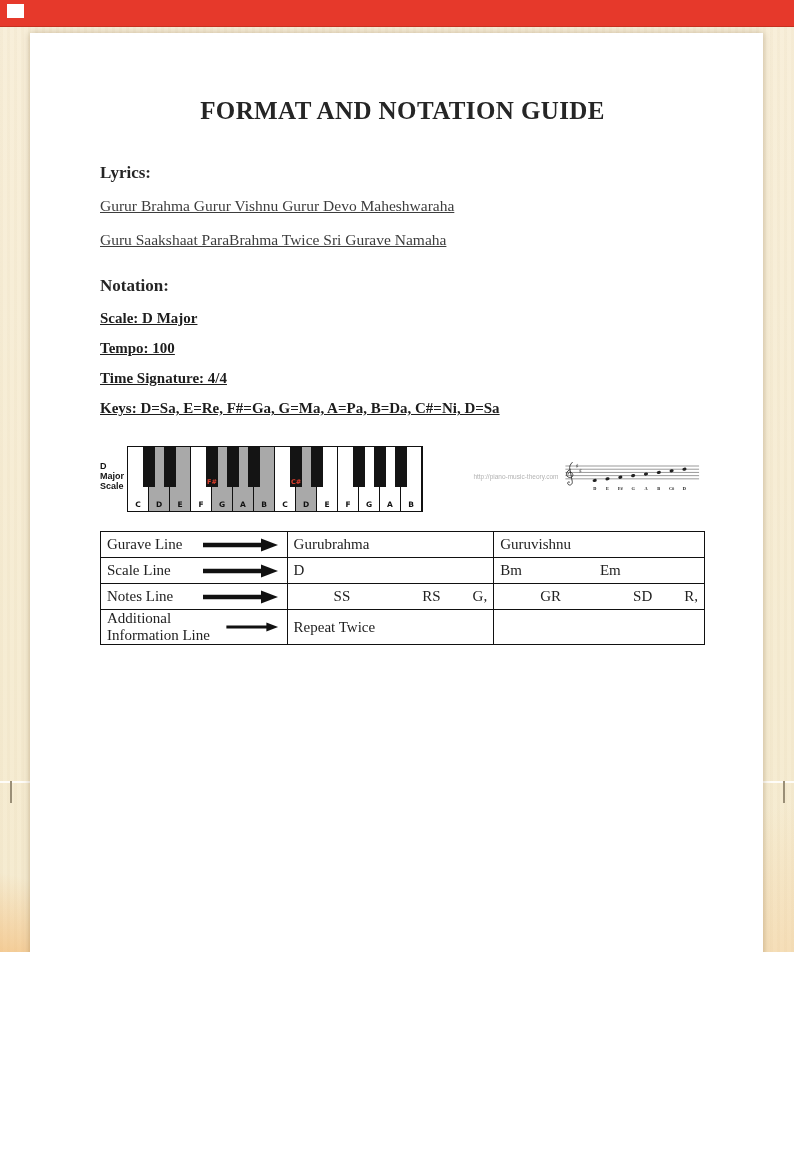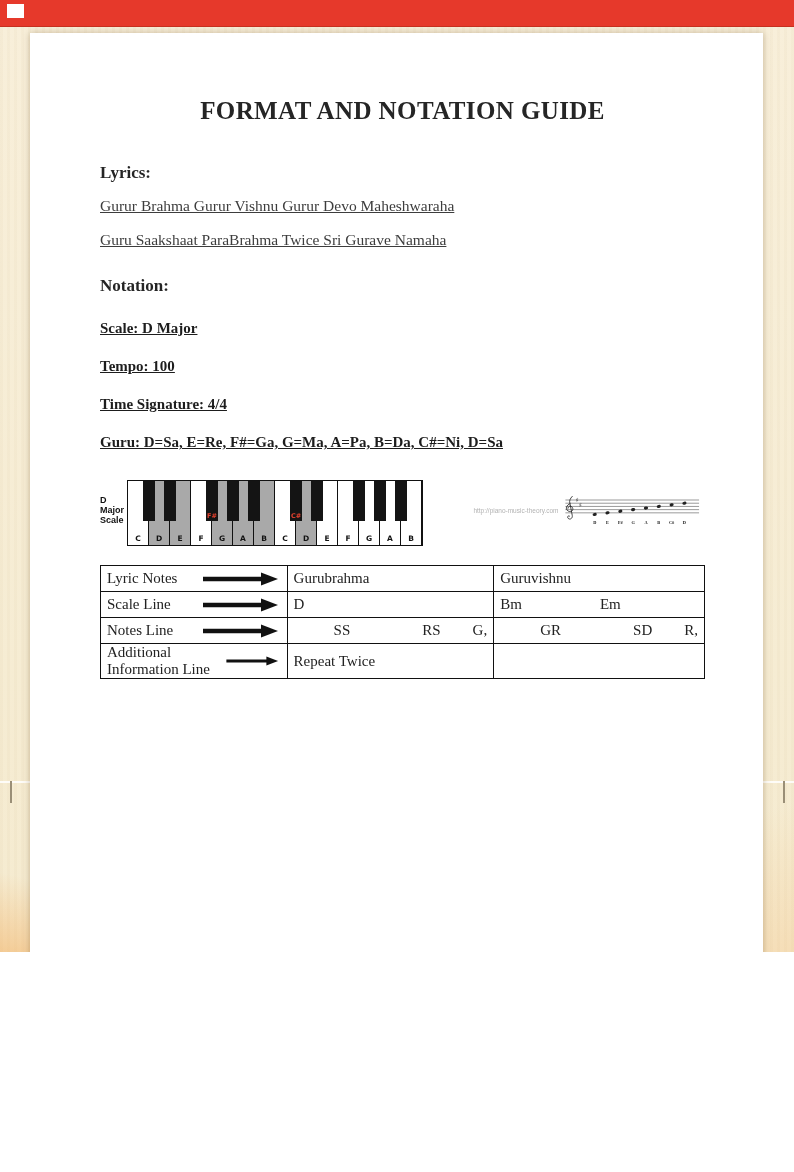--- a/index.html
+++ b/index.html
@@ -25,22 +25,22 @@
   .page{
     position:absolute;left:30px;top:33px;width:733px;height:1107px;background:#ffffff;
     box-shadow:0 0 7px rgba(110,80,35,.35);z-index:2;
   }
   .content{padding:0 58px 0 70px;}
   h1.doc-title{margin:64px 0 0;font:bold 25px/1.15 "Liberation Serif",serif;letter-spacing:.4px;color:#252525;text-align:center;}
   h2.section{margin:36px 0 0;font:bold 17px/1.25 "Liberation Serif",serif;color:#252525;text-underline-offset:3px;}
   h2.section.notation{margin-top:24px;}
   p{margin:0;text-decoration:underline;}
   .lyric{margin-top:13px;font:15.5px/1.35 "Liberation Serif",serif;color:#3d3d3d;}
-  .meta{margin-top:16px;font:bold 15px/22px "Liberation Serif",serif;color:#1d1d1d;}
-  .meta.first{margin-top:21px;}
+  .meta{margin-top:8px;font:bold 15px/22px "Liberation Serif",serif;color:#1d1d1d;}
+  .meta.first{margin-top:11px;}
 
   .figure{margin-top:20px;display:flex;flex-direction:row;align-items:center;}
   .piano-title{font:bold 9px "Liberation Sans",sans-serif;color:#111;}
   .keyboard{position:relative;display:flex;margin-top:5px;width:296px;height:66px;border:1px solid #111;background:#fff;box-sizing:border-box;}
   .wkey{width:21px;box-sizing:border-box;border-right:1px solid #111;background:#fff;display:flex;align-items:flex-end;justify-content:center;}
   .wkey:last-child{border-right:none;}
   .wkey.hl{background:#a9a9a9;}
   .wkey span{font:bold 7.5px "DejaVu Sans",sans-serif;color:#111;margin-bottom:2px;}
   .bkey{position:absolute;top:0;width:12px;height:40px;background:#141414;z-index:3;display:flex;align-items:flex-end;justify-content:center;}
   .bkey span{color:#e0402e;font:bold 6.5px "DejaVu Sans",sans-serif;margin-bottom:1px;}
@@ -76,21 +76,21 @@
       <h1 class="doc-title">FORMAT AND NOTATION GUIDE</h1>
 
       <h2 class="section">Lyrics:</h2>
       <p class="lyric">Gurur Brahma Gurur Vishnu Gurur Devo Maheshwaraha</p>
       <p class="lyric">Guru Saakshaat ParaBrahma Twice Sri Gurave Namaha</p>
 
       <h2 class="section notation">Notation:</h2>
       <p class="meta first">Scale: D Major</p>
       <p class="meta">Tempo: 100</p>
       <p class="meta">Time Signature: 4/4</p>
-      <p class="meta">Guru: D=Sa, E=Re, F#=Ga, G=Ma, A=Pa, B=Da, C#=Ni, D=Sa</p>
+      <p class="meta">Keys: D=Sa, E=Re, F#=Ga, G=Ma, A=Pa, B=Da, C#=Ni, D=Sa</p>
 
       <div class="figure">
         <div class="piano-title">D Major Scale</div>
         <div class="keyboard" id="keyboard">
             <div class="wkey">
               <span>C</span>
             </div>
             <div class="wkey hl">
               <span>D</span>
             </div>
@@ -172,21 +172,21 @@
             <ellipse cx="274" cy="19" rx="4.6" ry="3.4" fill="#222" transform="rotate(-15 274 19)"></ellipse>
             <text x="274" y="64" font-size="9.5" font-weight="bold" font-family="Liberation Serif, serif" text-anchor="middle" fill="#111">D</text>
           </svg>
       </div>
 
       <table class="fmt-table">
         <tbody id="fmt-table-body">
             <tr>
               <td class="c1">
                 <div class="cellflex">
-                  <span>Lyric Notes</span>
+                  <span>Gurave Line</span>
                   <svg class="arrow" width="78" height="14" viewBox="0 0 78 14">
                     <line x1="2" y1="7" x2="62" y2="7" stroke="#111" stroke-width="4.5"></line>
                     <polygon points="60,0.5 77,7 60,13.5" fill="#111"></polygon>
                   </svg>
                 </div>
               </td>
               <td class="val v2"><span>Gurubrahma</span></td>
               <td class="val v3"><span>Guruvishnu</span></td>
             </tr>
             <tr>

